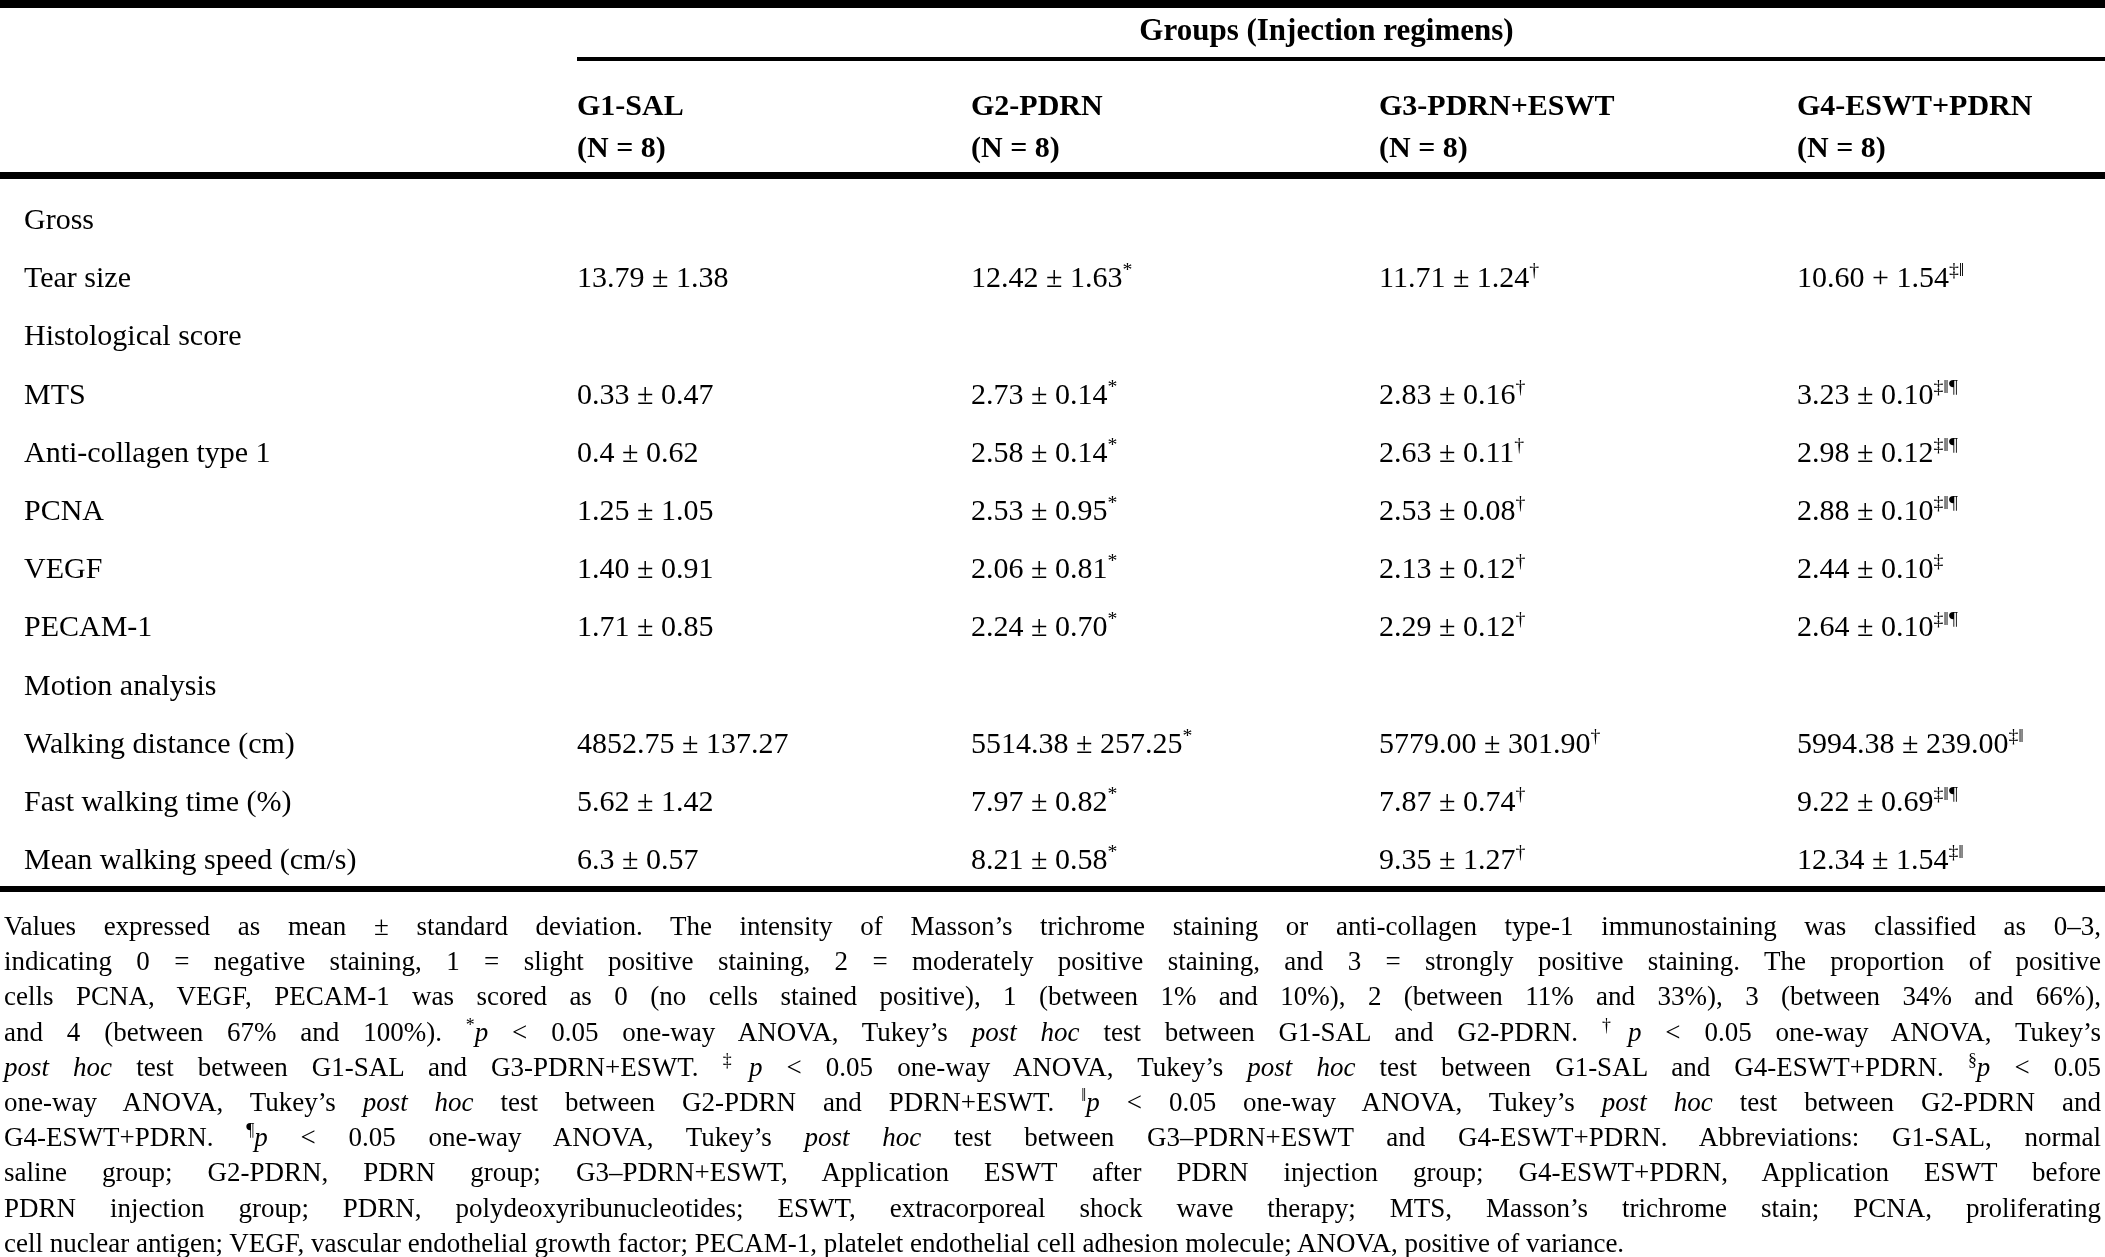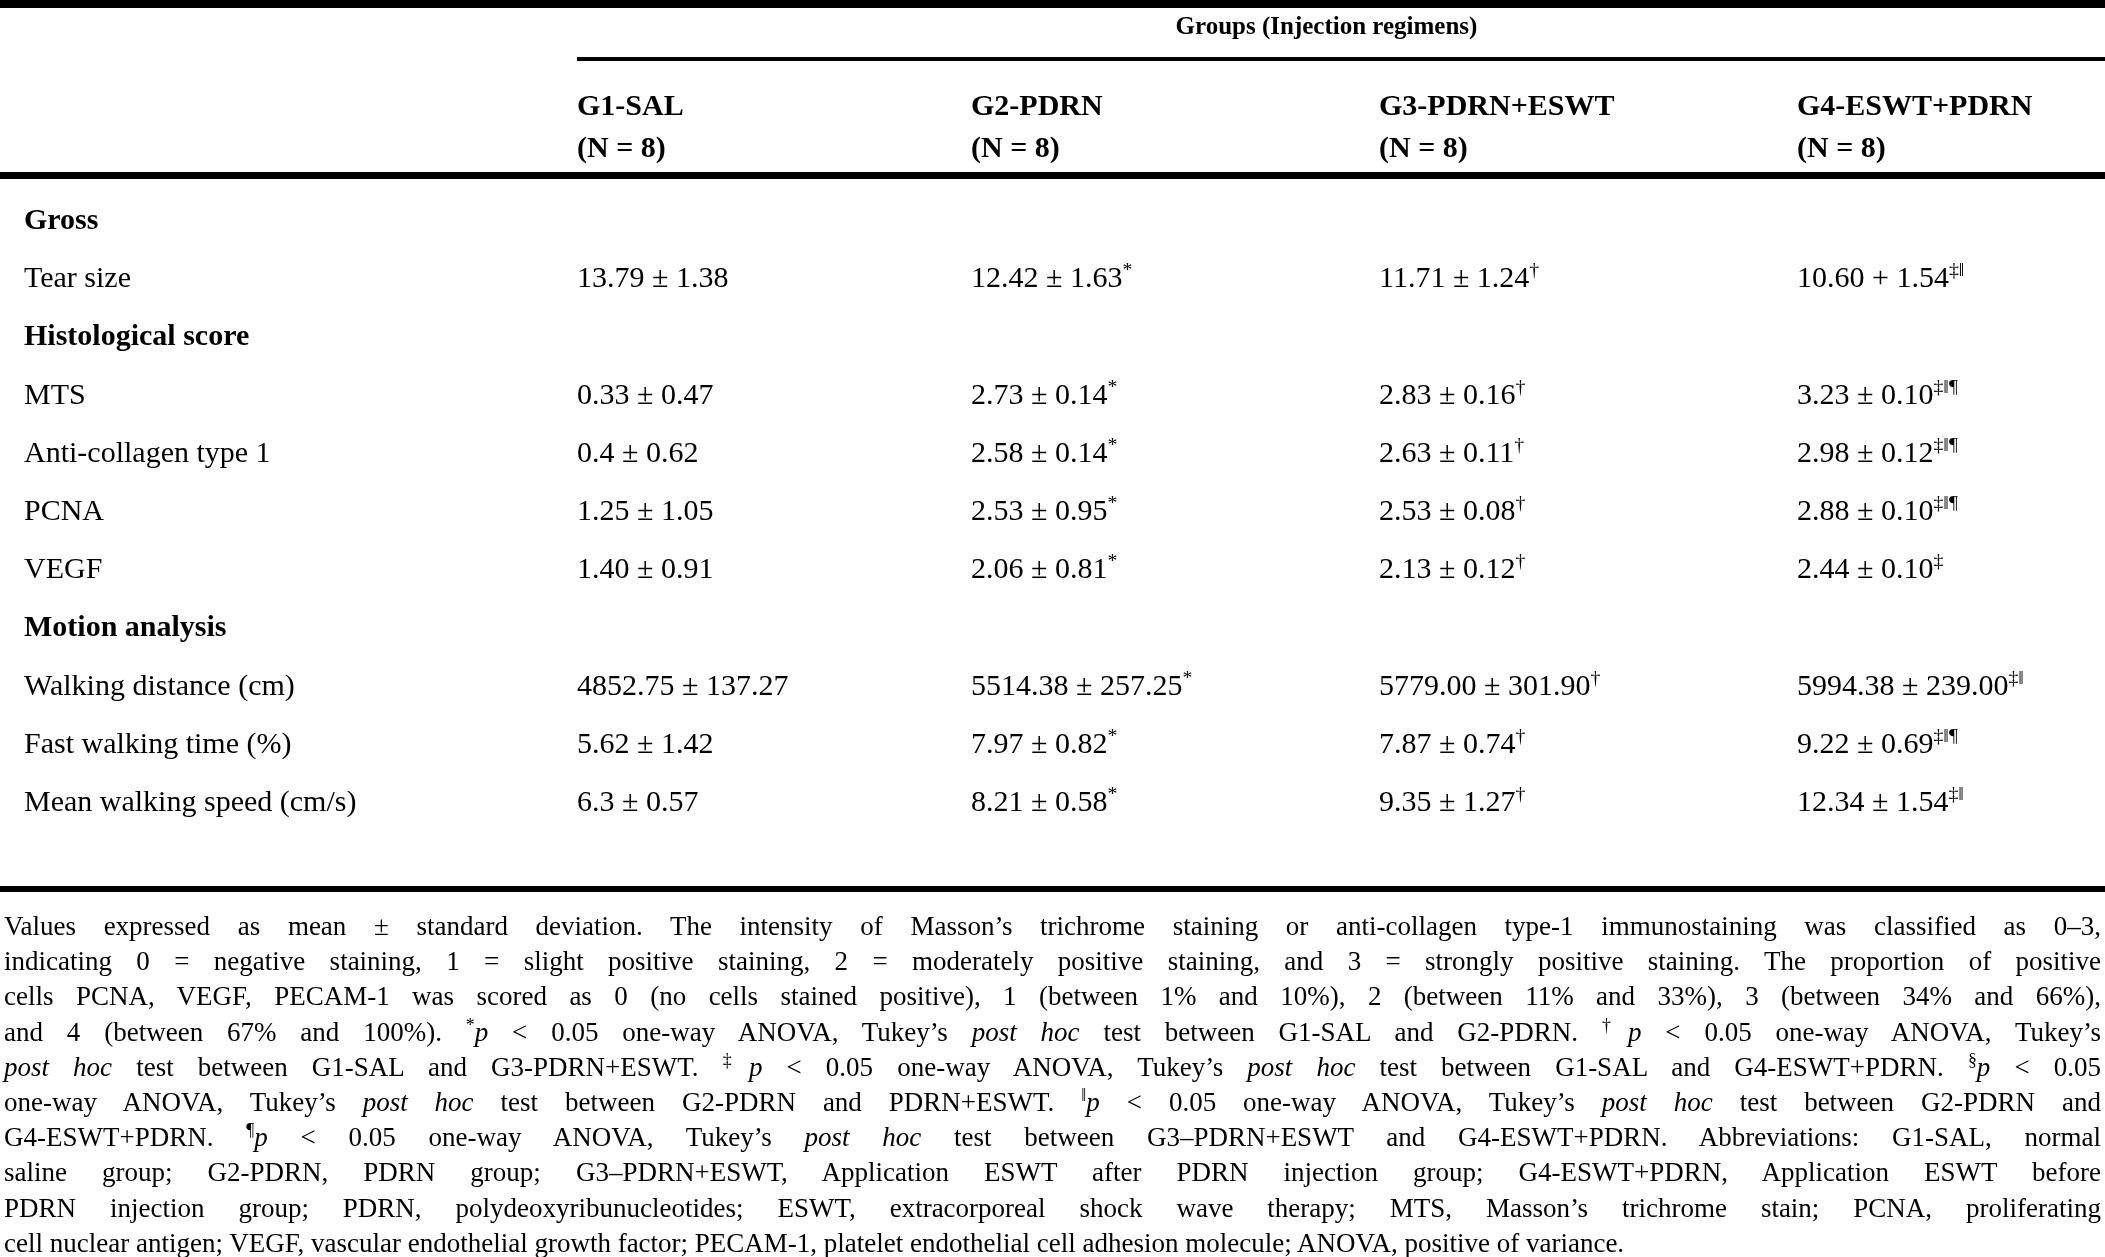--- a/index.html
+++ b/index.html
@@ -13,35 +13,35 @@
     overflow: hidden;
   }
   .rule { position: absolute; background: #000000; left: 0; right: 0; }
   .rule-top { top: 0; height: 8px; }
   .rule-groups { top: 57px; left: 577px; right: 0; height: 4px; }
   .rule-mid { top: 172px; height: 7px; }
   .rule-bottom { top: 886px; height: 6px; }
 
   .groups-title {
     position: absolute; top: 12px; left: 548px; right: 0;
-    text-align: center; font-weight: bold; font-size: 25px;
+    text-align: center; font-weight: bold; font-size: 31px;
   }
 
   .grid {
     display: grid;
     grid-template-columns: 577px 394px 408px 418px 1fr;
   }
   .col-headers { position: absolute; top: 84px; left: 0; width: 100%; }
   .col-head { font-weight: bold; font-size: 30px; line-height: 42px; }
 
   .tbody { position: absolute; top: 190px; left: 0; width: 100%; }
   .row { height: 58.2px; align-items: center; font-size: 30px; }
   .row .cell { white-space: nowrap; overflow: visible; }
   .label { padding-left: 24px; }
-  .section { font-weight: bold; }
+  .section { font-weight: normal; }
 
   .sup { font-size: 0.66em; vertical-align: super; line-height: 0; }
   .i { font-style: italic; }
 
   .footnote {
     position: absolute; top: 899px; left: 0; width: 2105px;
     box-sizing: border-box; padding: 0 4px;
     font-size: 27px; line-height: 35.2px; margin-top: 10px;
   }
   .fline.just { text-align: justify; text-align-last: justify; }
@@ -122,20 +122,27 @@
     </div>
 
     <div class="grid row">
       <div class="cell label">VEGF</div>
       <div class="cell"><span>1.40 ± 0.91</span><span class="sup"></span></div>
       <div class="cell"><span>2.06 ± 0.81</span><span class="sup">*</span></div>
       <div class="cell"><span>2.13 ± 0.12</span><span class="sup">†</span></div>
       <div class="cell"><span>2.44 ± 0.10</span><span class="sup">‡</span></div>
     </div>
 
+    <div class="grid row">
+      <div class="cell label">PECAM-1</div>
+      <div class="cell"><span>1.71 ± 0.85</span><span class="sup"></span></div>
+      <div class="cell"><span>2.24 ± 0.70</span><span class="sup">*</span></div>
+      <div class="cell"><span>2.29 ± 0.12</span><span class="sup">†</span></div>
+      <div class="cell"><span>2.64 ± 0.10</span><span class="sup">‡‖¶</span></div>
+    </div>
 
     <div class="grid row">
       <div class="cell label section">Motion analysis</div>
     </div>
 
     <div class="grid row">
       <div class="cell label">Walking distance (cm)</div>
       <div class="cell"><span>4852.75 ± 137.27</span><span class="sup"></span></div>
       <div class="cell"><span>5514.38 ± 257.25</span><span class="sup">*</span></div>
       <div class="cell"><span>5779.00 ± 301.90</span><span class="sup">†</span></div>

